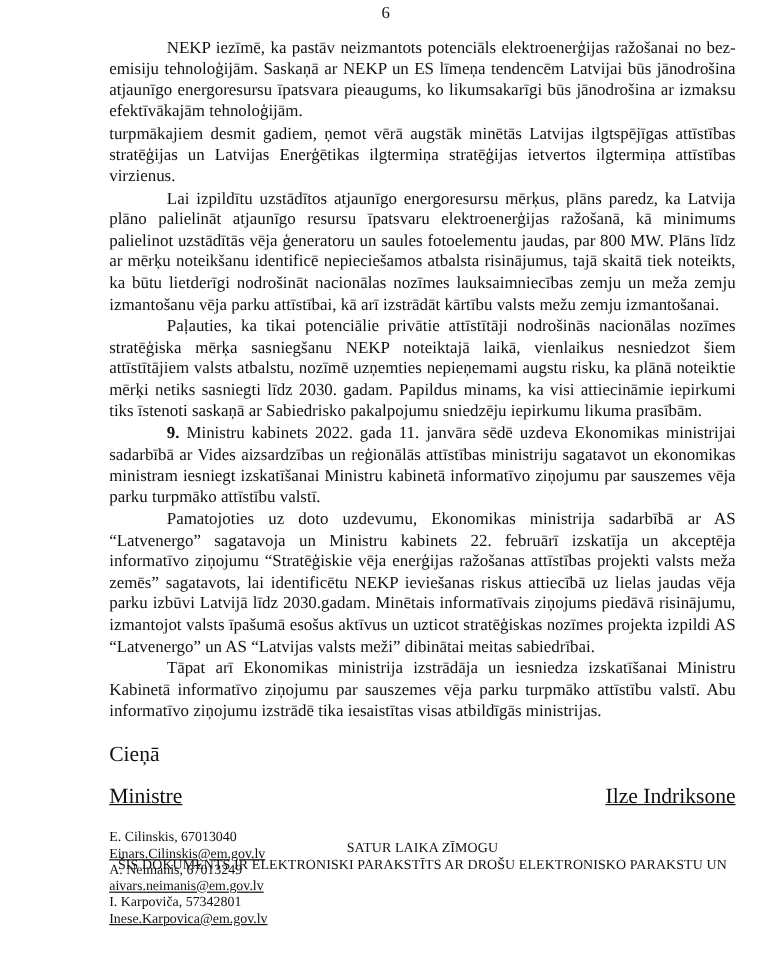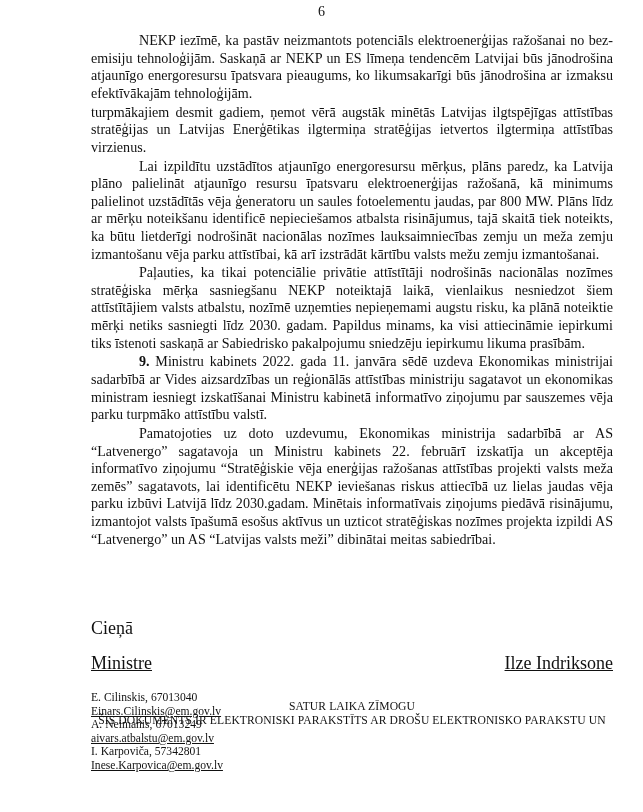--- a/index.html
+++ b/index.html
@@ -39,33 +39,34 @@
 
 <div class="page-number">6</div>
 
 <div class="body-text">
   <p class="para indent">NEKP iezīmē, ka pastāv neizmantots potenciāls elektroenerģijas ražošanai no bez-emisiju tehnoloģijām. Saskaņā ar NEKP un ES līmeņa tendencēm Latvijai būs jānodrošina atjaunīgo energoresursu īpatsvara pieaugums, ko likumsakarīgi būs jānodrošina ar izmaksu efektīvākajām  tehnoloģijām.</p>
   <p class="para">turpmākajiem desmit gadiem, ņemot vērā augstāk minētās Latvijas ilgtspējīgas attīstības stratēģijas un Latvijas Enerģētikas ilgtermiņa stratēģijas ietvertos ilgtermiņa attīstības virzienus.</p>
   <p class="para indent">Lai izpildītu uzstādītos atjaunīgo energoresursu mērķus, plāns  paredz, ka Latvija plāno palielināt atjaunīgo resursu īpatsvaru elektroenerģijas ražošanā, kā minimums palielinot uzstādītās vēja ģeneratoru un saules fotoelementu jaudas, par 800 MW.  Plāns līdz ar mērķu noteikšanu identificē nepieciešamos atbalsta risinājumus, tajā skaitā tiek noteikts, ka būtu lietderīgi nodrošināt nacionālas nozīmes lauksaimniecības zemju un meža zemju izmantošanu vēja parku attīstībai, kā arī izstrādāt kārtību valsts mežu zemju izmantošanai.</p>
   <p class="para indent">Paļauties, ka tikai potenciālie privātie attīstītāji nodrošinās nacionālas nozīmes stratēģiska mērķa sasniegšanu NEKP noteiktajā laikā, vienlaikus nesniedzot šiem attīstītājiem valsts atbalstu, nozīmē uzņemties nepieņemami augstu risku, ka plānā noteiktie mērķi netiks sasniegti līdz 2030. gadam. Papildus minams, ka visi attiecināmie iepirkumi tiks īstenoti saskaņā ar Sabiedrisko pakalpojumu sniedzēju iepirkumu likuma prasībām.</p>
   <p class="para indent"><span class="bold">9.</span><span> Ministru kabinets 2022. gada 11. janvāra sēdē uzdeva Ekonomikas ministrijai sadarbībā ar Vides aizsardzības un reģionālās attīstības ministriju sagatavot un ekonomikas ministram iesniegt izskatīšanai Ministru kabinetā informatīvo ziņojumu par sauszemes vēja parku turpmāko attīstību valstī.</span></p>
   <p class="para indent">Pamatojoties uz doto uzdevumu, Ekonomikas ministrija sadarbībā ar AS “Latvenergo” sagatavoja un Ministru kabinets 22. februārī izskatīja un akceptēja informatīvo ziņojumu “Stratēģiskie vēja enerģijas ražošanas attīstības projekti valsts meža zemēs” sagatavots, lai identificētu NEKP ieviešanas riskus attiecībā uz lielas jaudas vēja parku izbūvi Latvijā līdz 2030.gadam. Minētais informatīvais ziņojums piedāvā risinājumu, izmantojot valsts īpašumā esošus aktīvus un uzticot stratēģiskas nozīmes projekta izpildi AS “Latvenergo” un AS “Latvijas valsts meži” dibinātai meitas sabiedrībai.</p>
+  <p class="para indent">Tāpat arī Ekonomikas ministrija izstrādāja un iesniedza izskatīšanai Ministru Kabinetā informatīvo ziņojumu par sauszemes vēja parku turpmāko attīstību valstī. Abu informatīvo ziņojumu izstrādē tika iesaistītas visas atbildīgās ministrijas.</p>
 </div>
 
 <div class="closing" style="top:620px;">Cieņā</div>
 <div class="closing sig-row" style="top:655px;">
   <span>Ministre</span>
   <span>Ilze Indriksone</span>
 </div>
 
 <div class="footer-stamp">
   <div>SATUR LAIKA ZĪMOGU</div>
   <div>ŠIS DOKUMENTS IR ELEKTRONISKI PARAKSTĪTS AR DROŠU ELEKTRONISKO PARAKSTU UN</div>
 </div>
 
 <div class="contacts">
   <div>E. Cilinskis, 67013040</div>
   <div class="email">Einars.Cilinskis@em.gov.lv</div>
   <div>A. Neimanis, 67013249</div>
-  <div class="email">aivars.atbalstu@em.gov.lv</div>
+  <div class="email">aivars.neimanis@em.gov.lv</div>
   <div>I. Karpoviča, 57342801</div>
   <div class="email">Inese.Karpovica@em.gov.lv</div>
 </div>
 
 </body></html>

